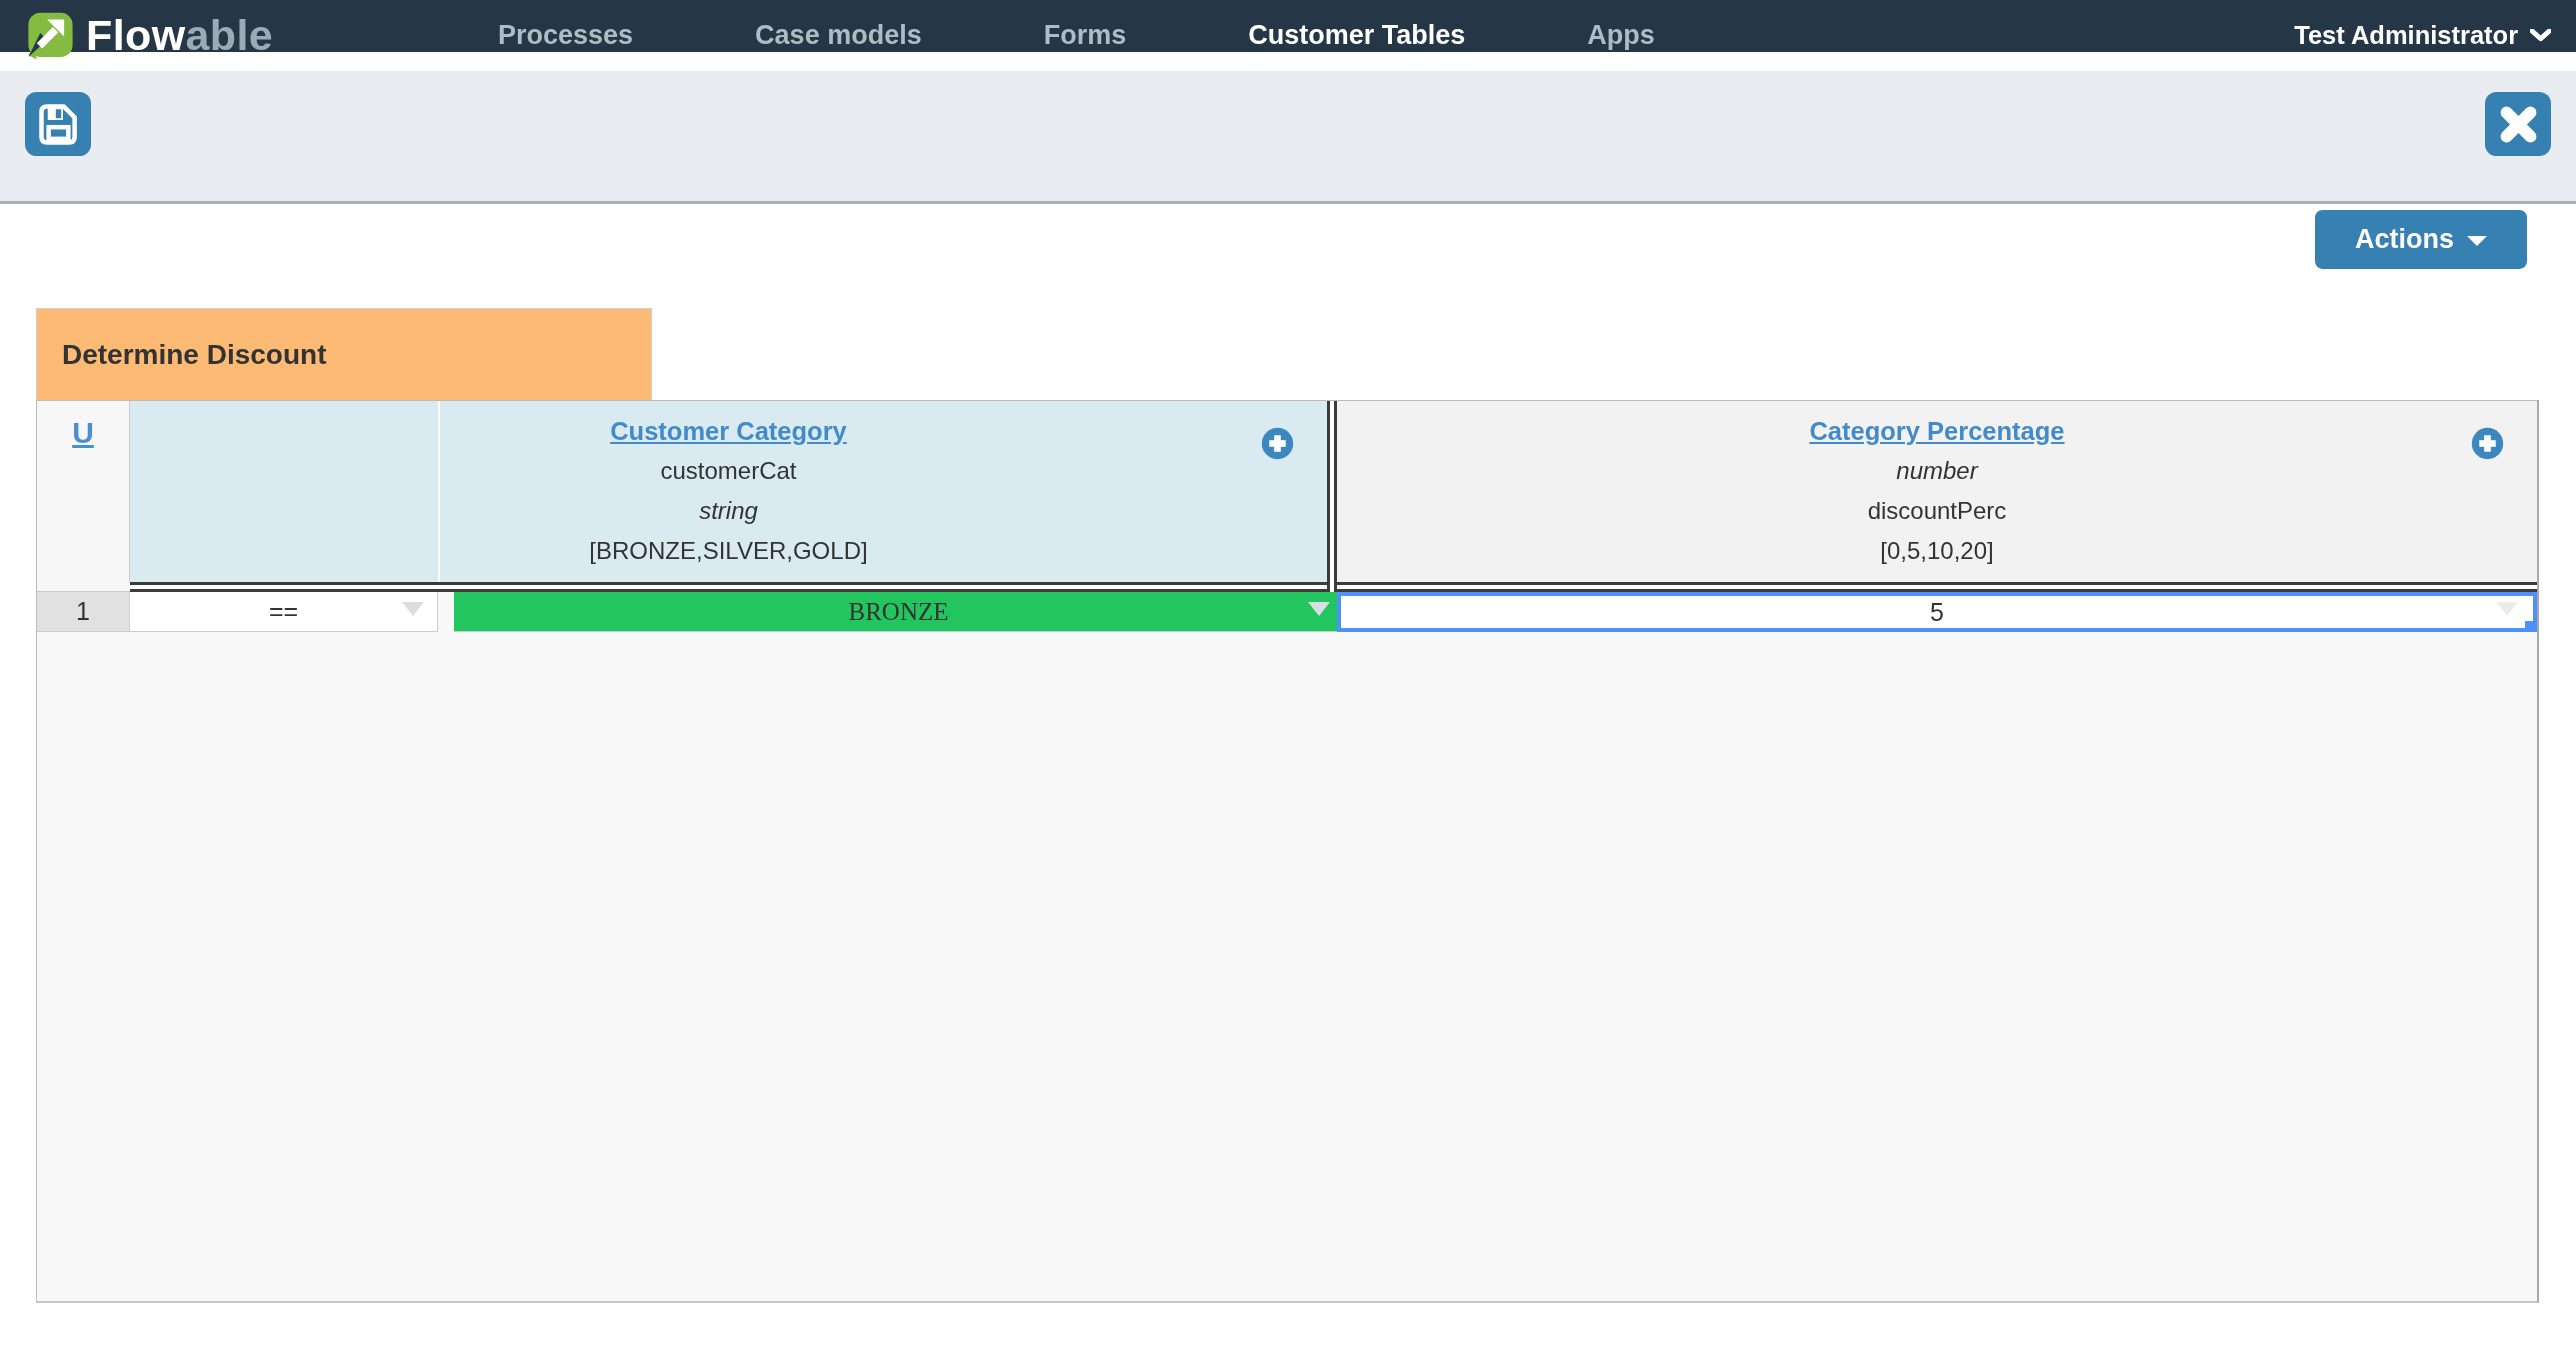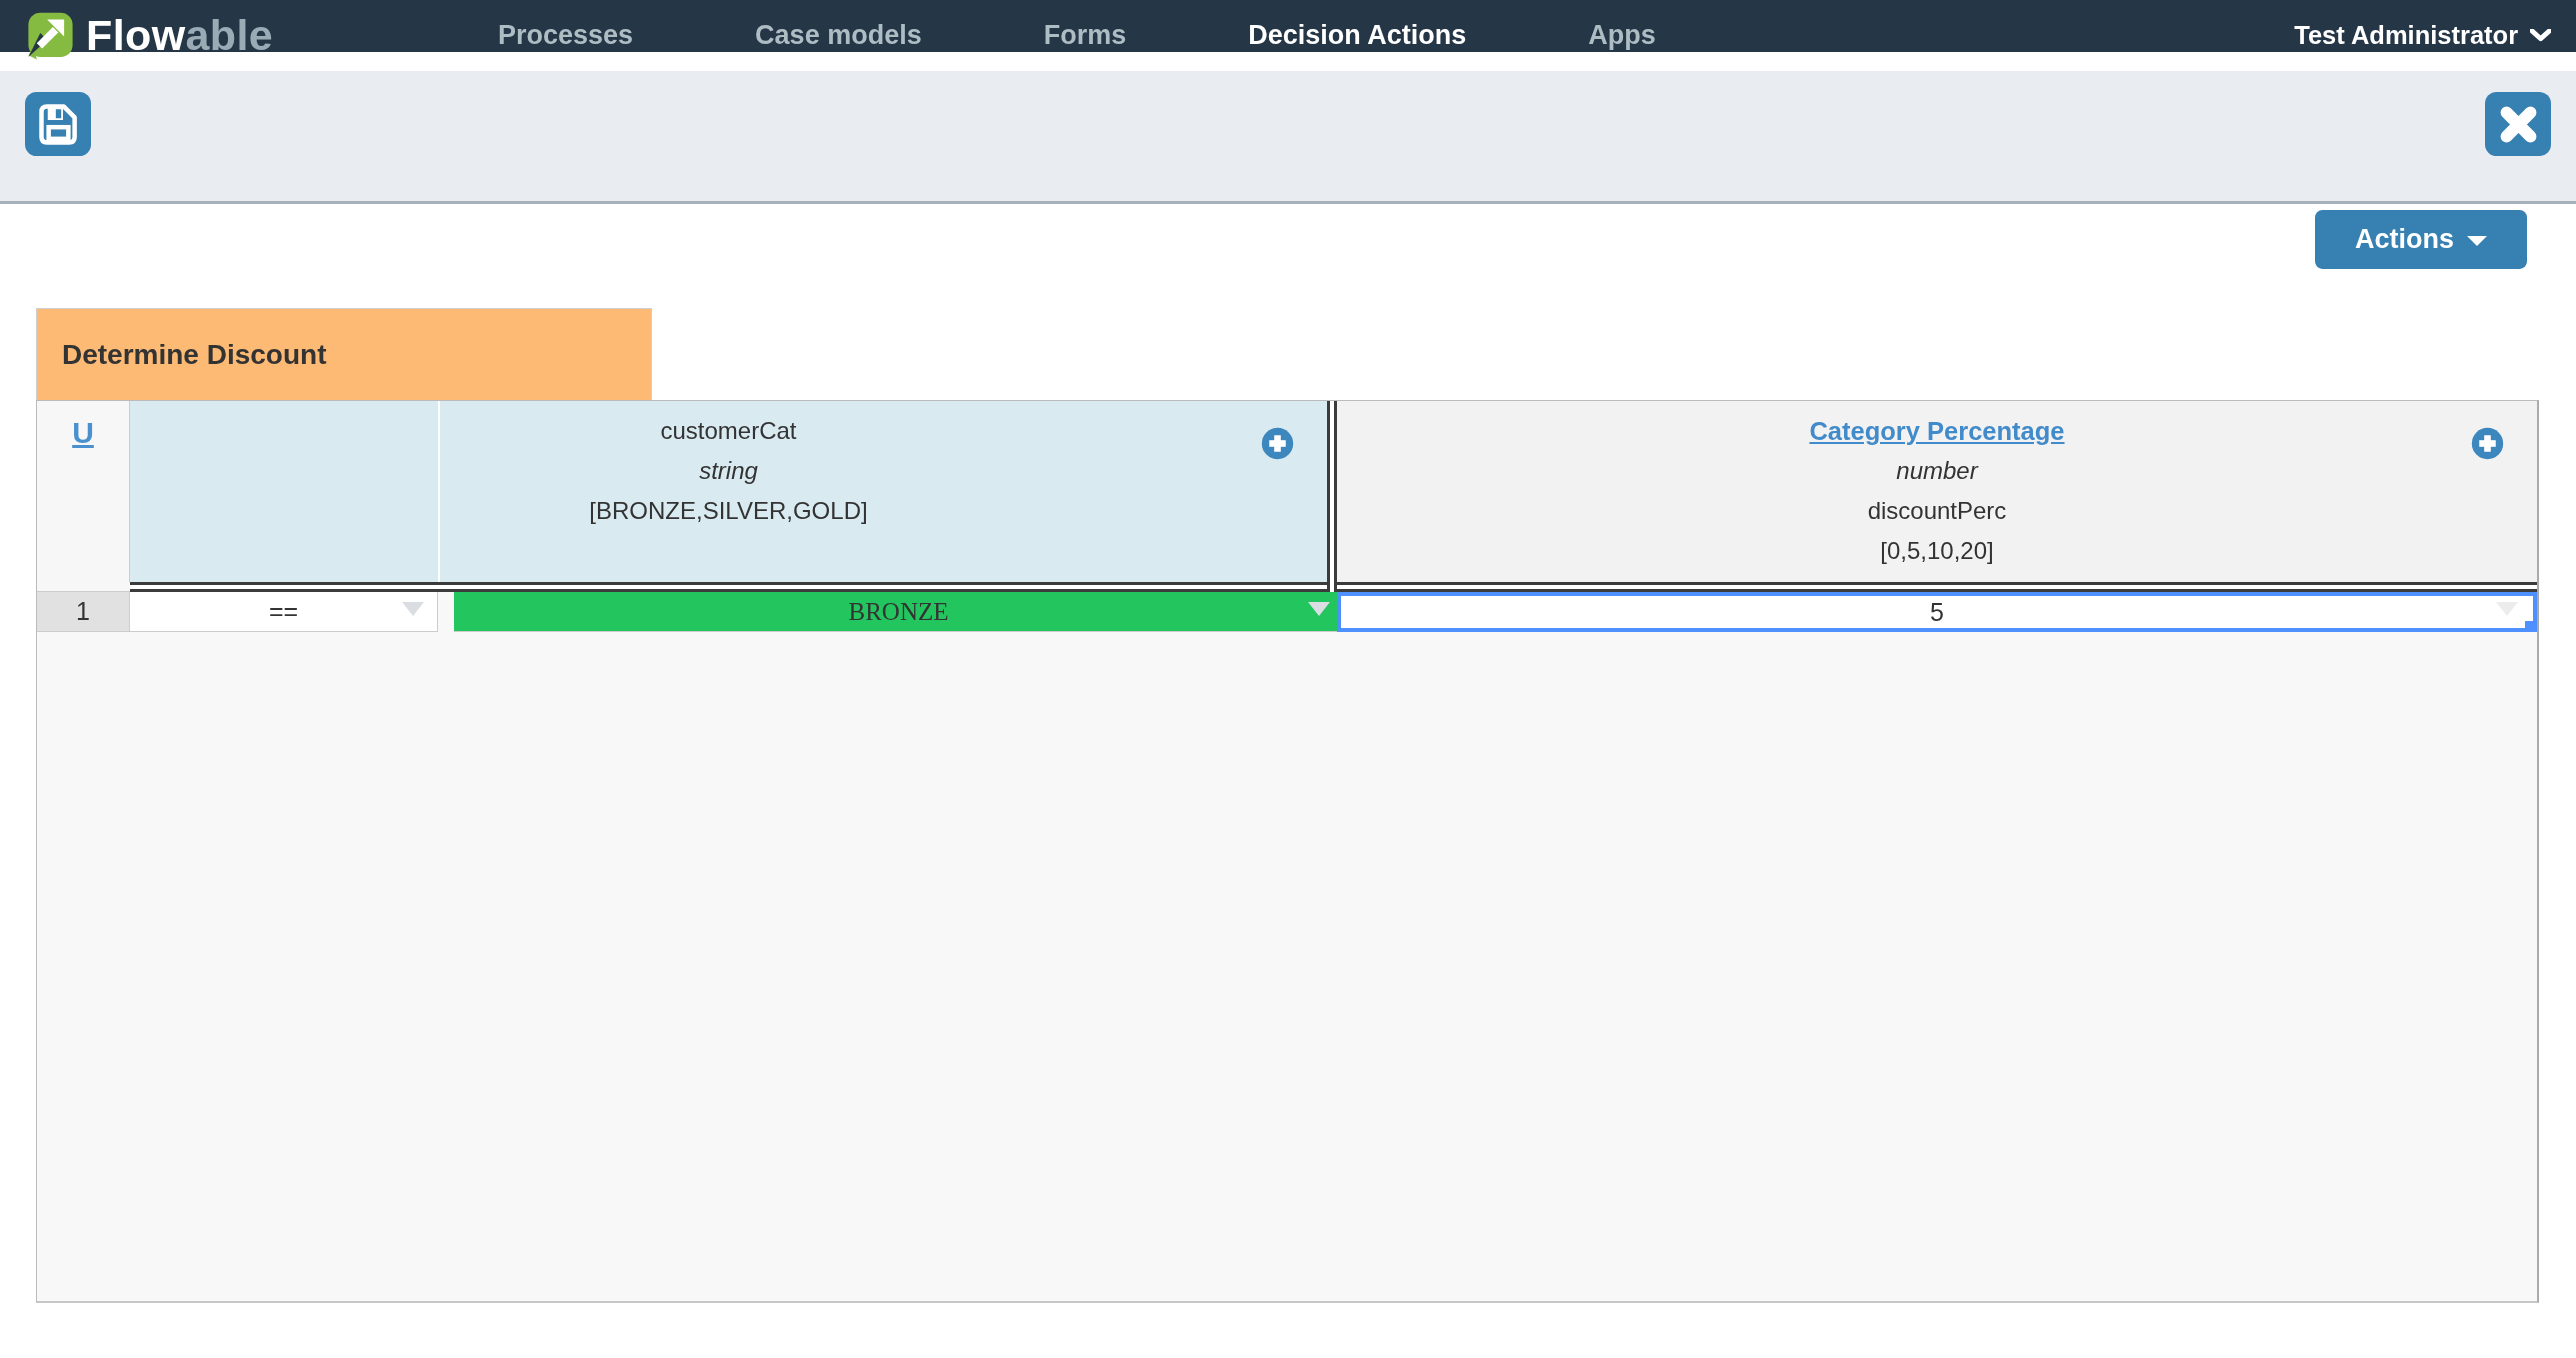--- a/index.html
+++ b/index.html
@@ -100,21 +100,21 @@
       <path d="M4 54 L26 34 L18 26 Z" fill="#253647"></path>
       <line x1="17" y1="41" x2="36" y2="22" stroke="#ffffff" stroke-width="9"></line>
       <polygon points="26,10 46,10 46,30" fill="#ffffff"></polygon>
     </svg>
     <div class="brand-text"><span class="brand-bold">Flow</span><span class="brand-light">able</span></div>
   </div>
   <div class="nav-items">
     <div class="nav-item">Processes</div>
     <div class="nav-item">Case models</div>
     <div class="nav-item">Forms</div>
-    <div class="nav-item active">Decision Actions</div>
+    <div class="nav-item active">Customer Tables</div>
     <div class="nav-item">Apps</div>
   </div>
   <div class="user-menu">
     <span class="user-label">Test Administrator</span>
     <svg width="21.4" height="13" viewBox="0 0 26 16">
       <polyline points="2,2 13,12 24,2" fill="none" stroke="#ffffff" stroke-width="6" stroke-linecap="round" stroke-linejoin="round"></polyline>
     </svg>
   </div>
 </div>
 <div class="nav-caret"></div>
@@ -148,20 +148,21 @@
 <div class="grid">
 
   <div class="cell hp-cell">
     <span class="hp-link">U</span>
   </div>
   <div class="hp-underline"></div>
 
   <div class="cell in-header">
     <div class="subcol-divider"></div>
     <div class="col-header-inner">
+      <div class="col-title">Customer Category</div>
       <div class="col-sub">customerCat</div>
       <div class="col-sub col-type">string</div>
       <div class="col-sub">[BRONZE,SILVER,GOLD]</div>
     </div>
     <svg class="plus-btn" viewBox="0 0 40 40">
       <circle cx="20" cy="20" r="19" fill="#3c87bd"></circle>
       <line x1="20" y1="10" x2="20" y2="30" stroke="#ffffff" stroke-width="8"></line>
       <line x1="10" y1="20" x2="30" y2="20" stroke="#ffffff" stroke-width="8"></line>
     </svg>
   </div>

